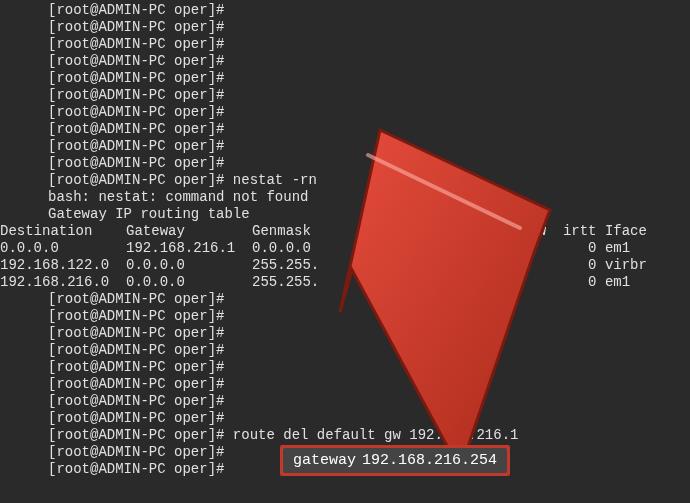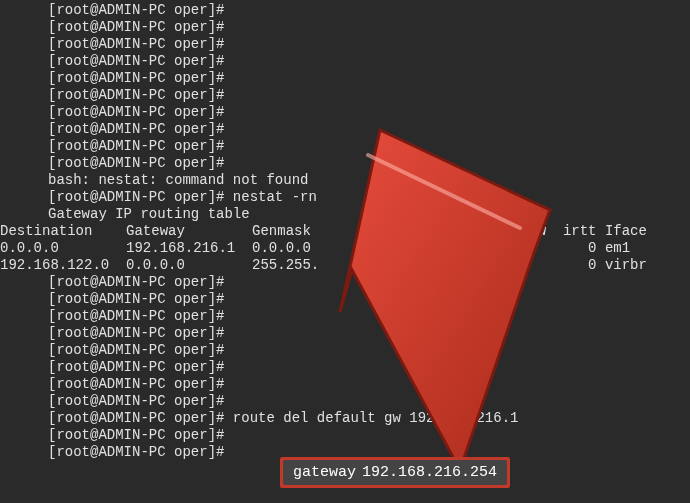--- a/index.html
+++ b/index.html
@@ -19,21 +19,21 @@
     .table-header { white-space: pre; }
     .table-row { white-space: pre; }
     .arrow {
       position: absolute;
       top: 120px;
       left: 320px;
       pointer-events: none;
     }
     .highlight-box {
       position: absolute;
-      top: 457px;
+      top: 445px;
       left: 280px;
       background: #c0392b;
       padding: 3px;
       border-radius: 2px;
     }
     .highlight-inner {
       background: #444;
       padding: 4px 10px;
       color: #fff;
       font-size: 15px;
@@ -52,28 +52,29 @@
       <div class="line">[root@ADMIN-PC oper]# </div>
       <div class="line">[root@ADMIN-PC oper]# </div>
       <div class="line">[root@ADMIN-PC oper]# </div>
       <div class="line">[root@ADMIN-PC oper]# </div>
       <div class="line">[root@ADMIN-PC oper]# </div>
       <div class="line">[root@ADMIN-PC oper]# </div>
       <div class="line">[root@ADMIN-PC oper]# </div>
       <div class="line">[root@ADMIN-PC oper]# </div>
       <div class="line">[root@ADMIN-PC oper]# </div>
       <div class="line">[root@ADMIN-PC oper]# </div>
+      <div class="line">[root@ADMIN-PC oper]# nestat -rn</div>
       <div class="line">bash: nestat: command not found</div>
-      <div class="line">[root@ADMIN-PC oper]# nestat -rn</div>
       <div class="line">Gateway IP routing table</div>
     </div>
   <div class="table-header">Destination    Gateway        Genmask                  MSS Window  irtt Iface</div>
   <div id="table-rows">
       <div class="table-row">0.0.0.0        192.168.216.1  0.0.0.0                    0 0          0 em1</div>
       <div class="table-row">192.168.122.0  0.0.0.0        255.255.                     0          0 virbr</div>
+      <div class="table-row">192.168.216.0  0.0.0.0        255.255.                                0 em1</div>
     </div>
   <div id="lines-after">
       <div class="line">[root@ADMIN-PC oper]# </div>
       <div class="line">[root@ADMIN-PC oper]# </div>
       <div class="line">[root@ADMIN-PC oper]# </div>
       <div class="line">[root@ADMIN-PC oper]# </div>
       <div class="line">[root@ADMIN-PC oper]# </div>
       <div class="line">[root@ADMIN-PC oper]# </div>
       <div class="line">[root@ADMIN-PC oper]# </div>
       <div class="line">[root@ADMIN-PC oper]# </div>

